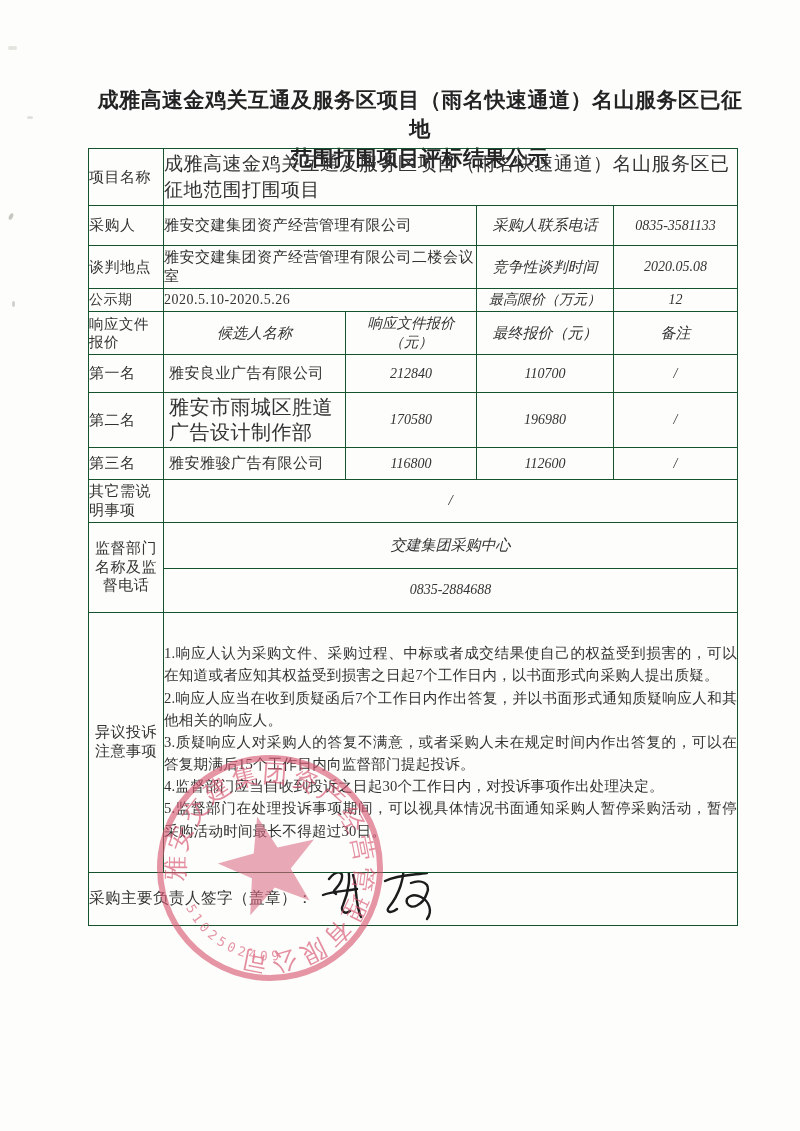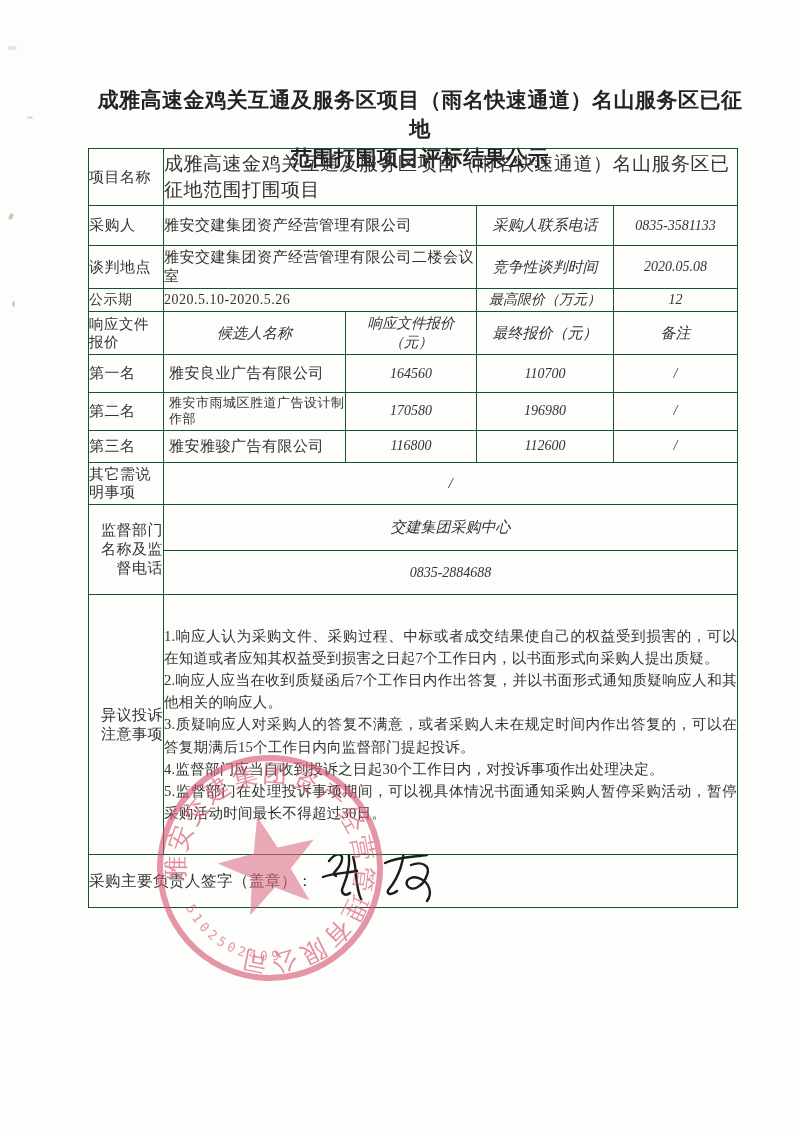--- a/index.html
+++ b/index.html
@@ -38,21 +38,21 @@
     padding:2px 0;
     vertical-align:middle;
     overflow:hidden;
   }
   td.lab{
     text-align:left;
     padding:2px 3px 2px 4px;
     line-height:1.25;
     letter-spacing:.5px;
   }
-  td.lab.center{text-align:right;}
+  td.lab.center{text-align:center;}
   td.val{text-align:left;padding-left:8px;letter-spacing:.5px;}
   td.mid{text-align:center;font-style:italic;}
   .small{font-size:14px;}
   td.notes-cell{
     padding:8px 12px 8px 10px;
     vertical-align:middle;
   }
   .note-line{
     font-size:14.6px;
     line-height:1.52;
@@ -138,28 +138,28 @@
       <td class="lab" style="font-size:14.5px">响应文件报价</td>
       <td class="mid">候选人名称</td>
       <td class="mid" style="font-size:14.5px">响应文件报价（元）</td>
       <td class="mid">最终报价（元）</td>
       <td class="mid">备注</td>
     </tr>
 
     <tr style="height:38px">
       <td class="lab">第一名</td>
       <td class="val" style="padding-left:5px">雅安良业广告有限公司</td>
-      <td class="mid small">164560</td>
+      <td class="mid small">212840</td>
       <td class="mid small">110700</td>
       <td class="mid small">/</td>
     </tr>
 
     <tr style="height:36px">
       <td class="lab">第二名</td>
-      <td class="val" style="padding-left:5px;font-size:13px;line-height:1.25">雅安市雨城区胜道广告设计制作部</td>
+      <td class="val" style="padding-left:5px;font-size:20px;line-height:1.25">雅安市雨城区胜道广告设计制作部</td>
       <td class="mid small">170580</td>
       <td class="mid small">196980</td>
       <td class="mid small">/</td>
     </tr>
 
     <tr style="height:32px">
       <td class="lab">第三名</td>
       <td class="val" style="padding-left:5px">雅安雅骏广告有限公司</td>
       <td class="mid small">116800</td>
       <td class="mid small">112600</td>

